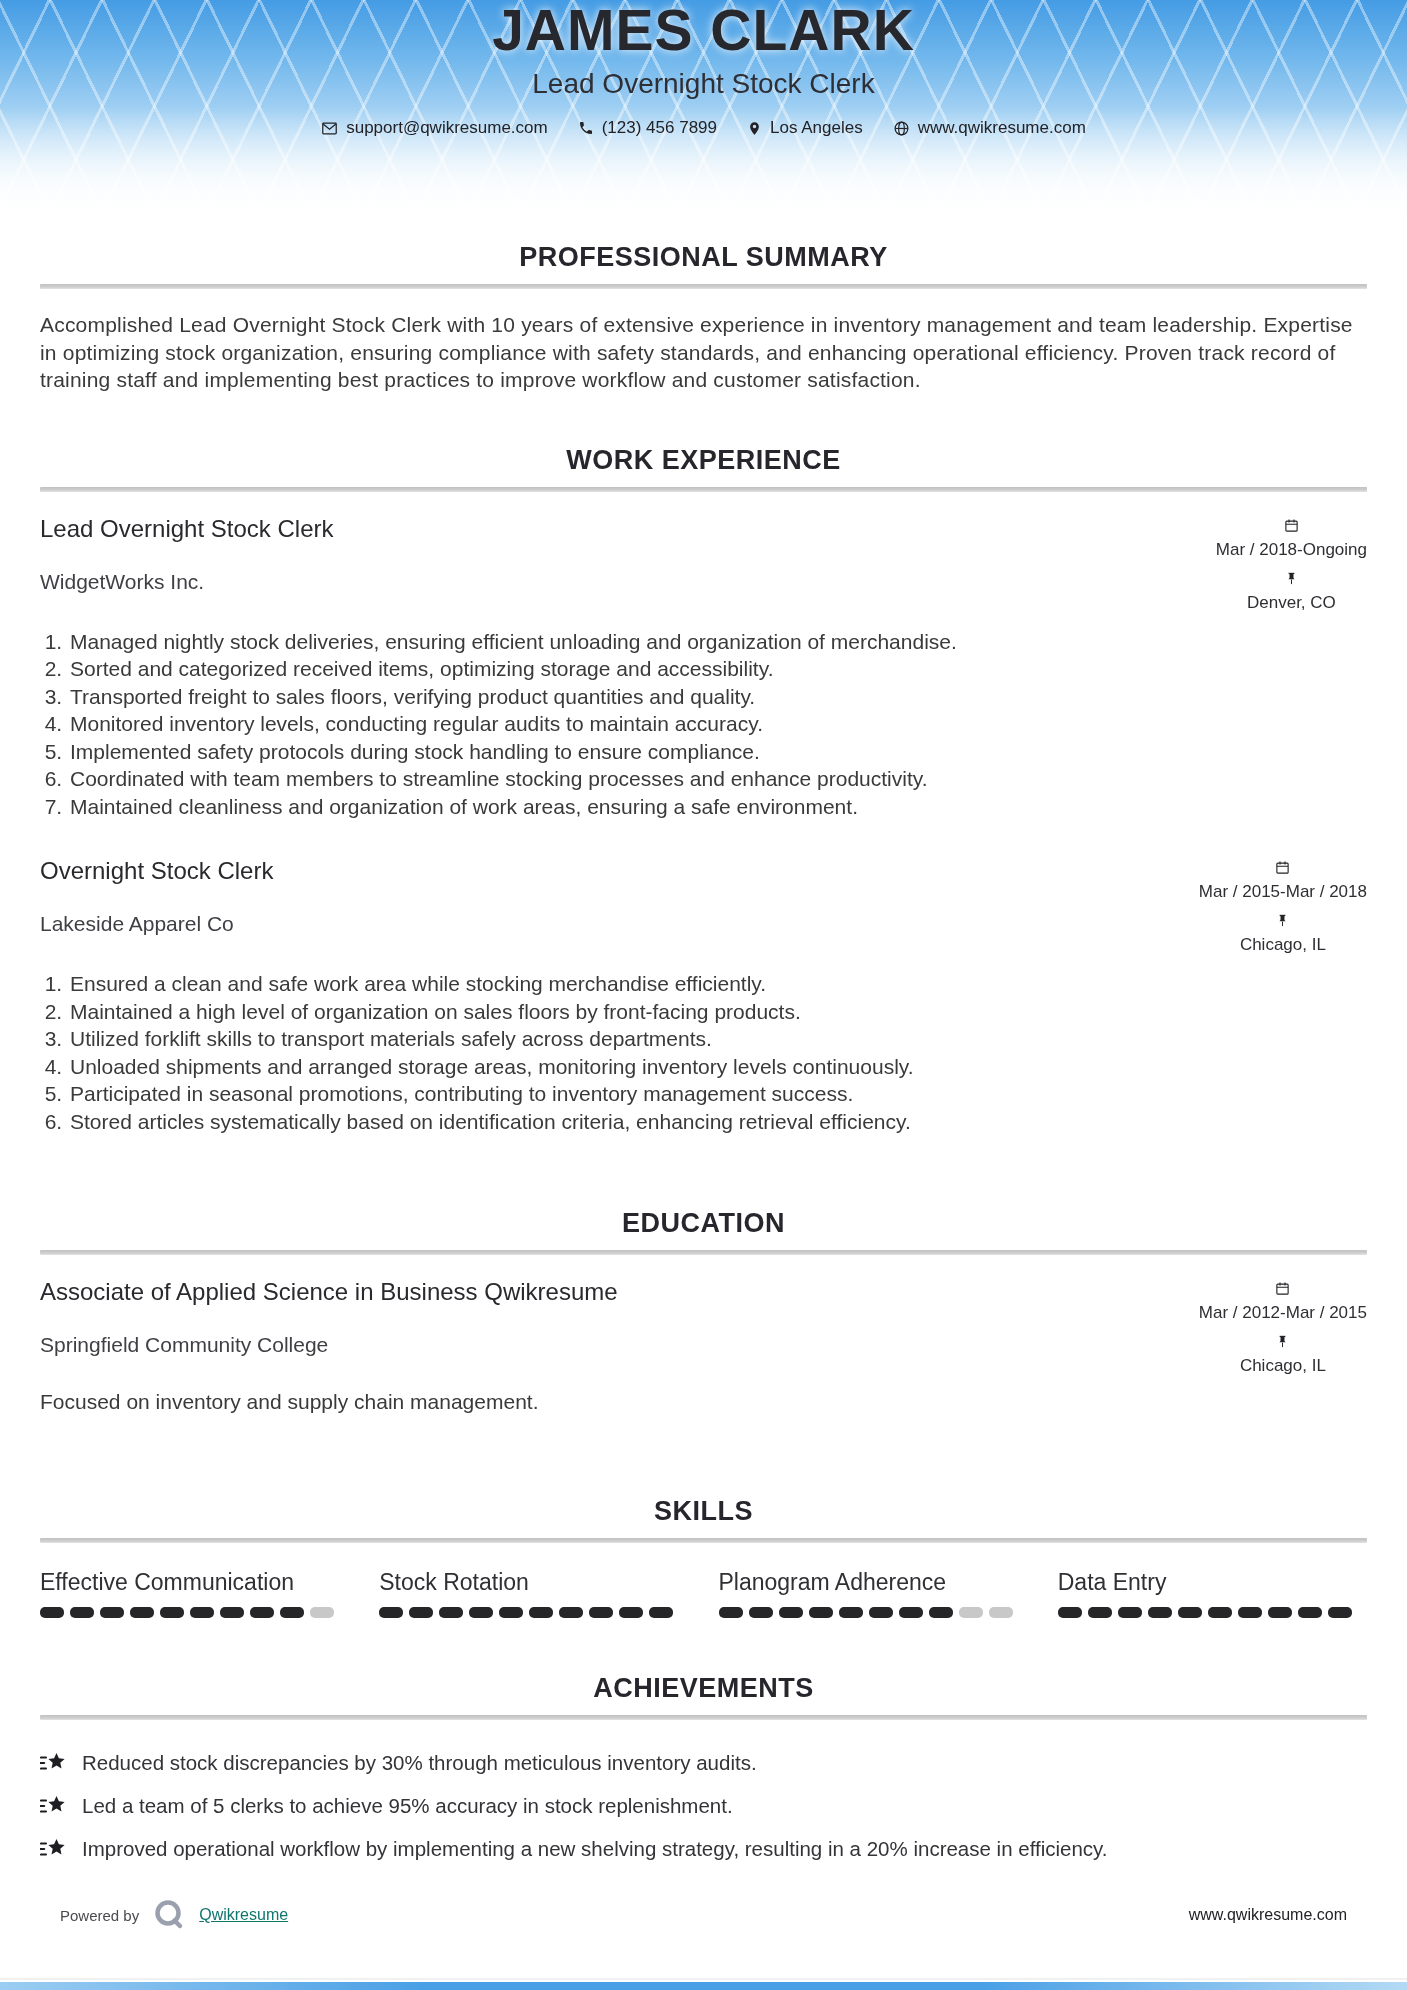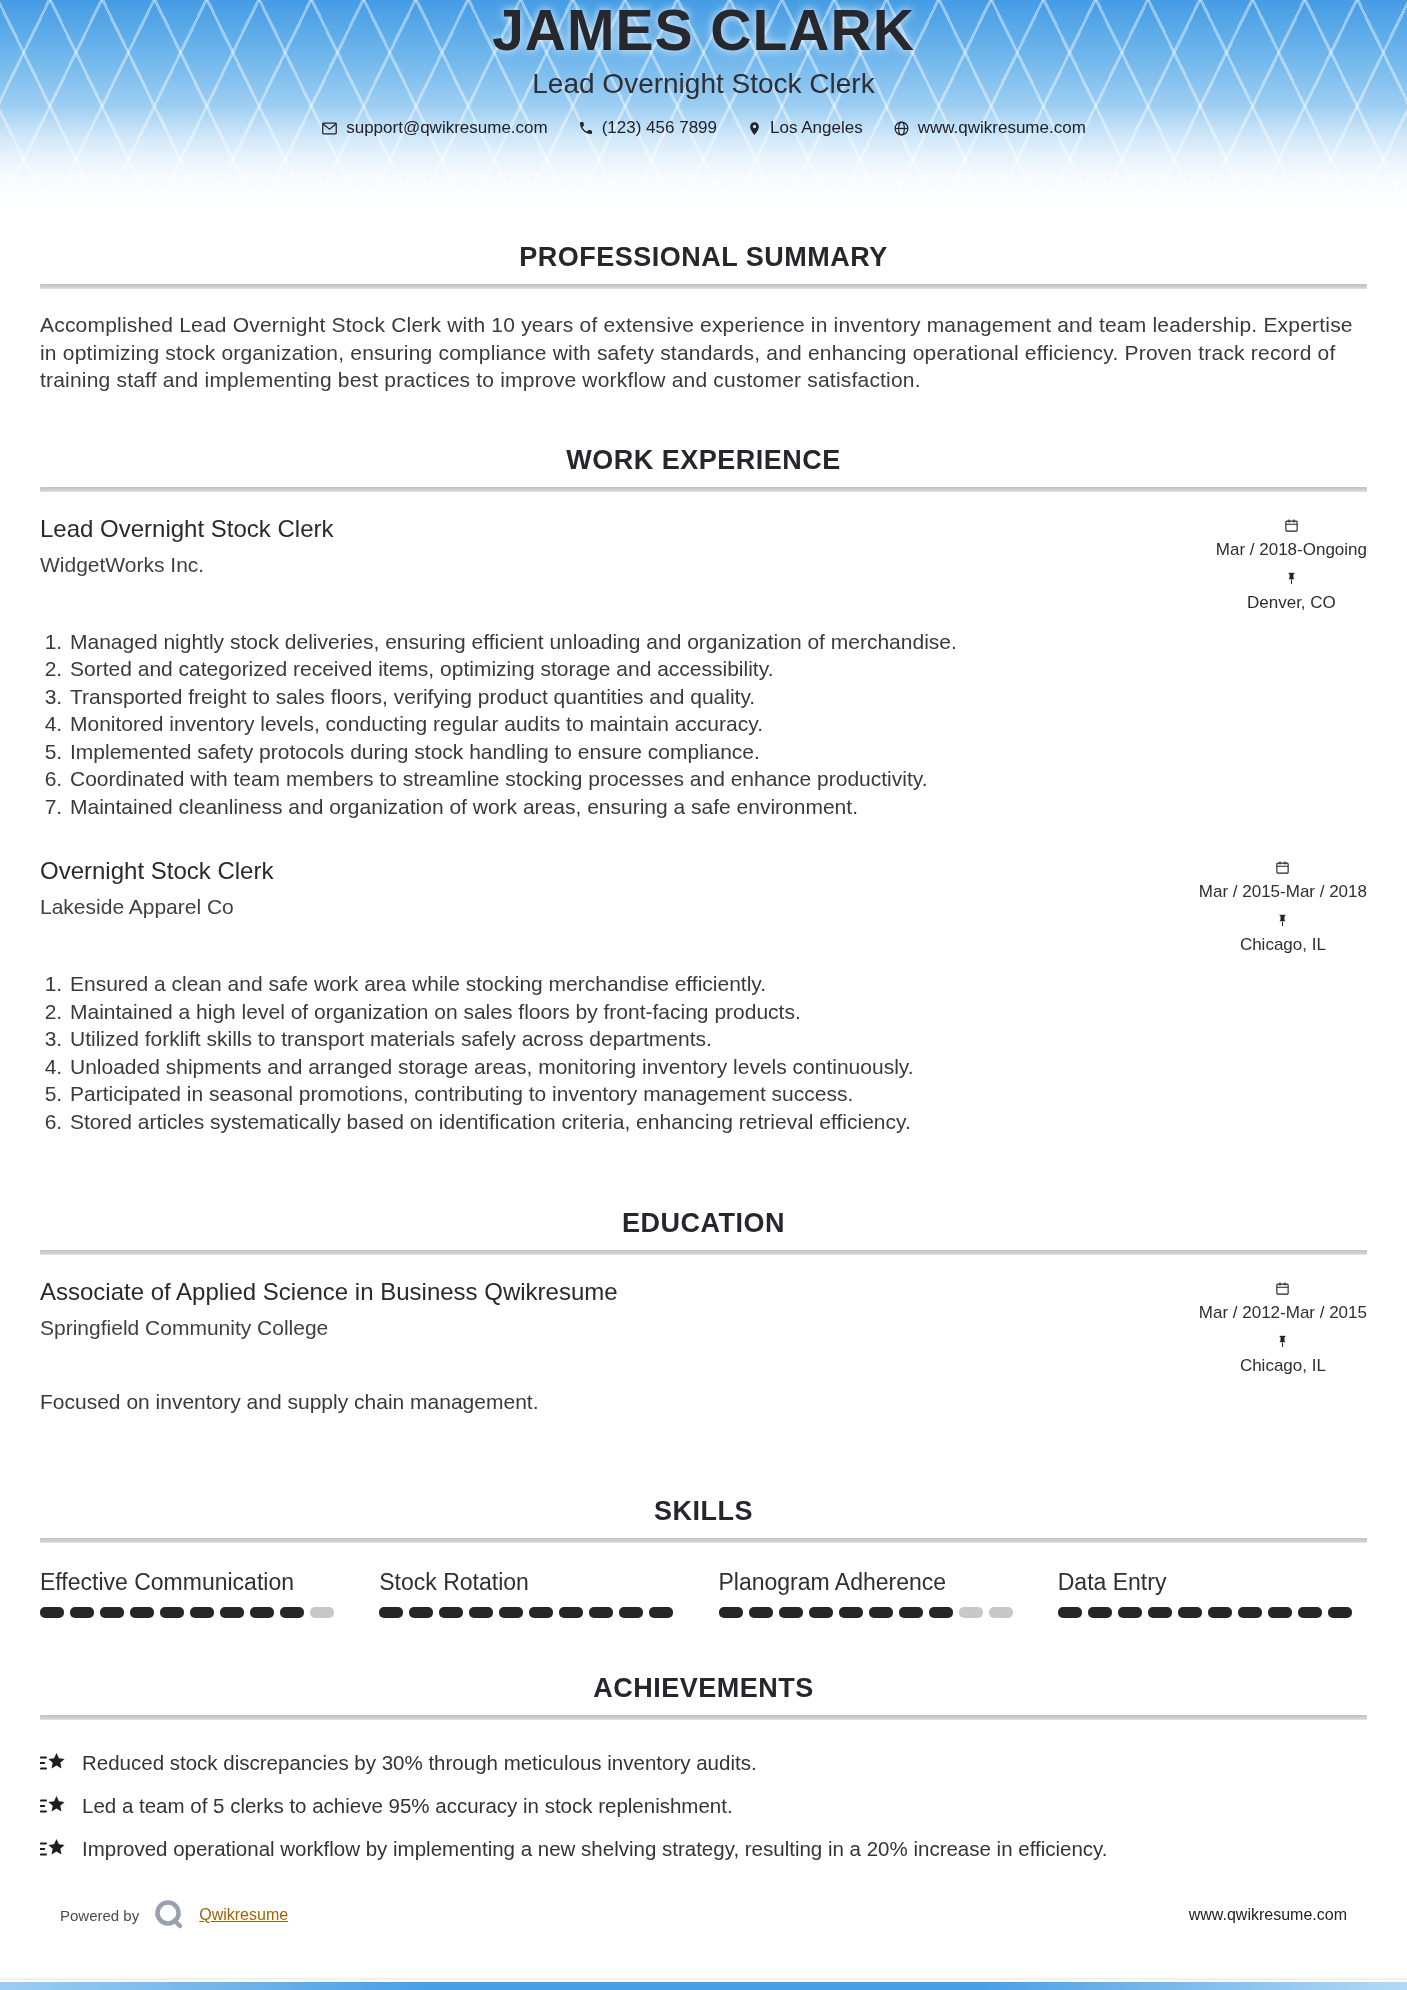--- a/index.html
+++ b/index.html
@@ -35,21 +35,21 @@
   }
   .rule{height:5px;margin-top:11px;border-radius:1px;
     background:linear-gradient(180deg,#c1c1c1 0%,#cfcfcf 60%,#e3e3e3 100%);}
   .sec-summary{margin-top:26px;}
   .summary-text{margin:22px 0 0;font-size:21px;line-height:27.5px;letter-spacing:.2px;color:#3a3a3a;}
   .sec-work{margin-top:50px;}
   .job{margin-top:22px;}
   .job + .job{margin-top:36px;}
   .split-head{display:flex;justify-content:space-between;align-items:flex-start;}
   .role{font-size:24px;line-height:30px;color:#29292e;}
-  .company{margin-top:8px;font-size:21px;line-height:26px;color:#3f3f45;}
+  .company{margin-top:25px;font-size:21px;line-height:26px;color:#3f3f45;}
   .meta{font-size:17px;color:#2e2e33;text-align:right;padding-top:4px;}
   .meta-line{display:flex;justify-content:flex-end;align-items:center;gap:7px;flex-direction:column;}
   .meta-line + .meta-line{margin-top:11px;}
   ol.bullets{margin:15px 0 0;padding-left:28px;font-size:21px;line-height:27.5px;color:#3a3a3a;}
   ol.bullets li{padding-left:2px;}
   .sec-education{margin-top:72px;}
   .edu-head{margin-top:22px;}
   .edu-note{margin-top:13px;font-size:21px;line-height:26px;color:#3a3a3a;}
   .sec-skills{margin-top:80px;}
   .skills-grid{margin-top:26px;display:grid;grid-template-columns:repeat(4,1fr);column-gap:30px;}
@@ -63,21 +63,21 @@
   .ach-row + .ach-row{margin-top:17px;}
   .ach-row svg{flex:0 0 auto;}
   .ach-text{font-size:20.5px;line-height:26px;color:#333338;}
   
   .footer{
     position:absolute;left:0;right:0;bottom:55px;height:40px;padding:0 60px;
     display:flex;justify-content:space-between;align-items:center;
   }
   .powered{display:flex;align-items:center;gap:12px;}
   .powered-label{font-size:15px;color:#4a4a4f;}
-  .brand-link{font-size:16px;color:#a16207;text-decoration:underline;font-weight:500;}
+  .brand-link{font-size:16px;color:#0f766e;text-decoration:underline;font-weight:500;}
   .footer-url{font-size:16px;color:#222227;}
   .edge-line{position:absolute;left:0;right:0;bottom:10px;height:2px;background:#f1f1f1;}
   .bottom-bar{position:absolute;left:0;right:0;bottom:0;height:8px;
     background:linear-gradient(90deg,#9bcdf2 0%,#4aa0e6 30%,#4aa0e6 70%,#b3daf5 100%);}
   .ic{color:#222227;}
 </style>
 </head>
 <body>
 
 <div class="page">

